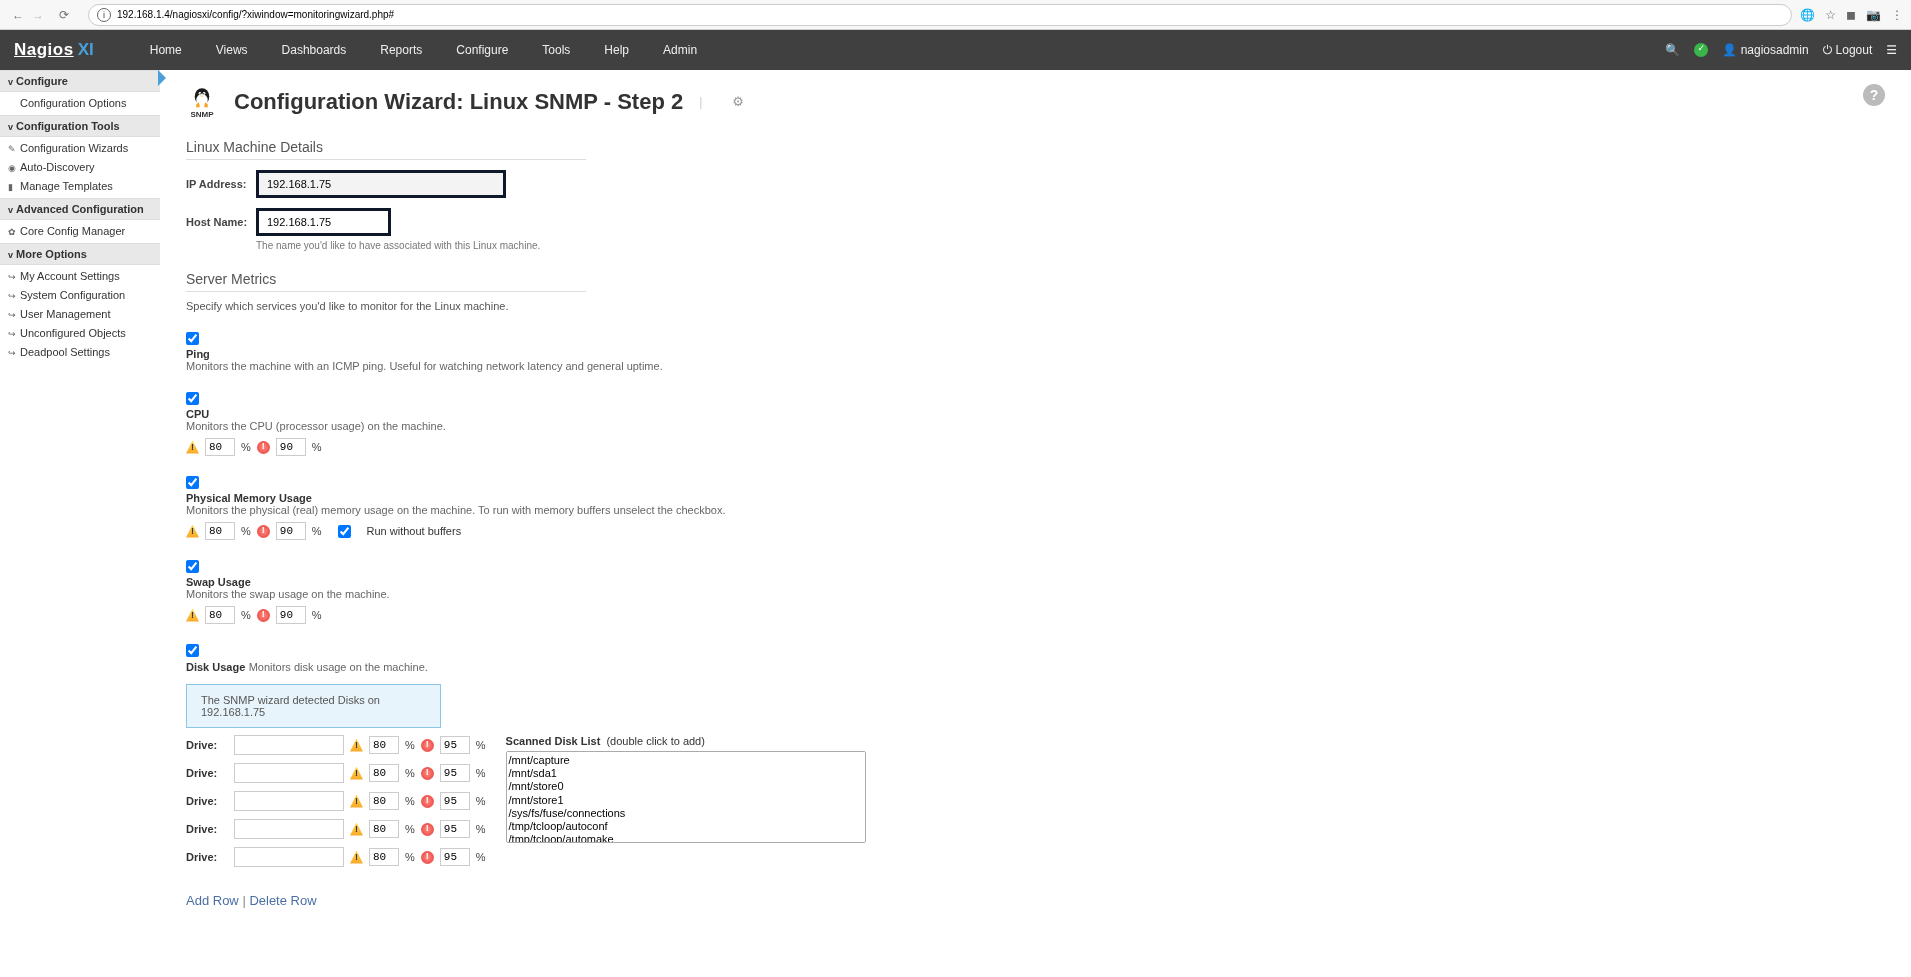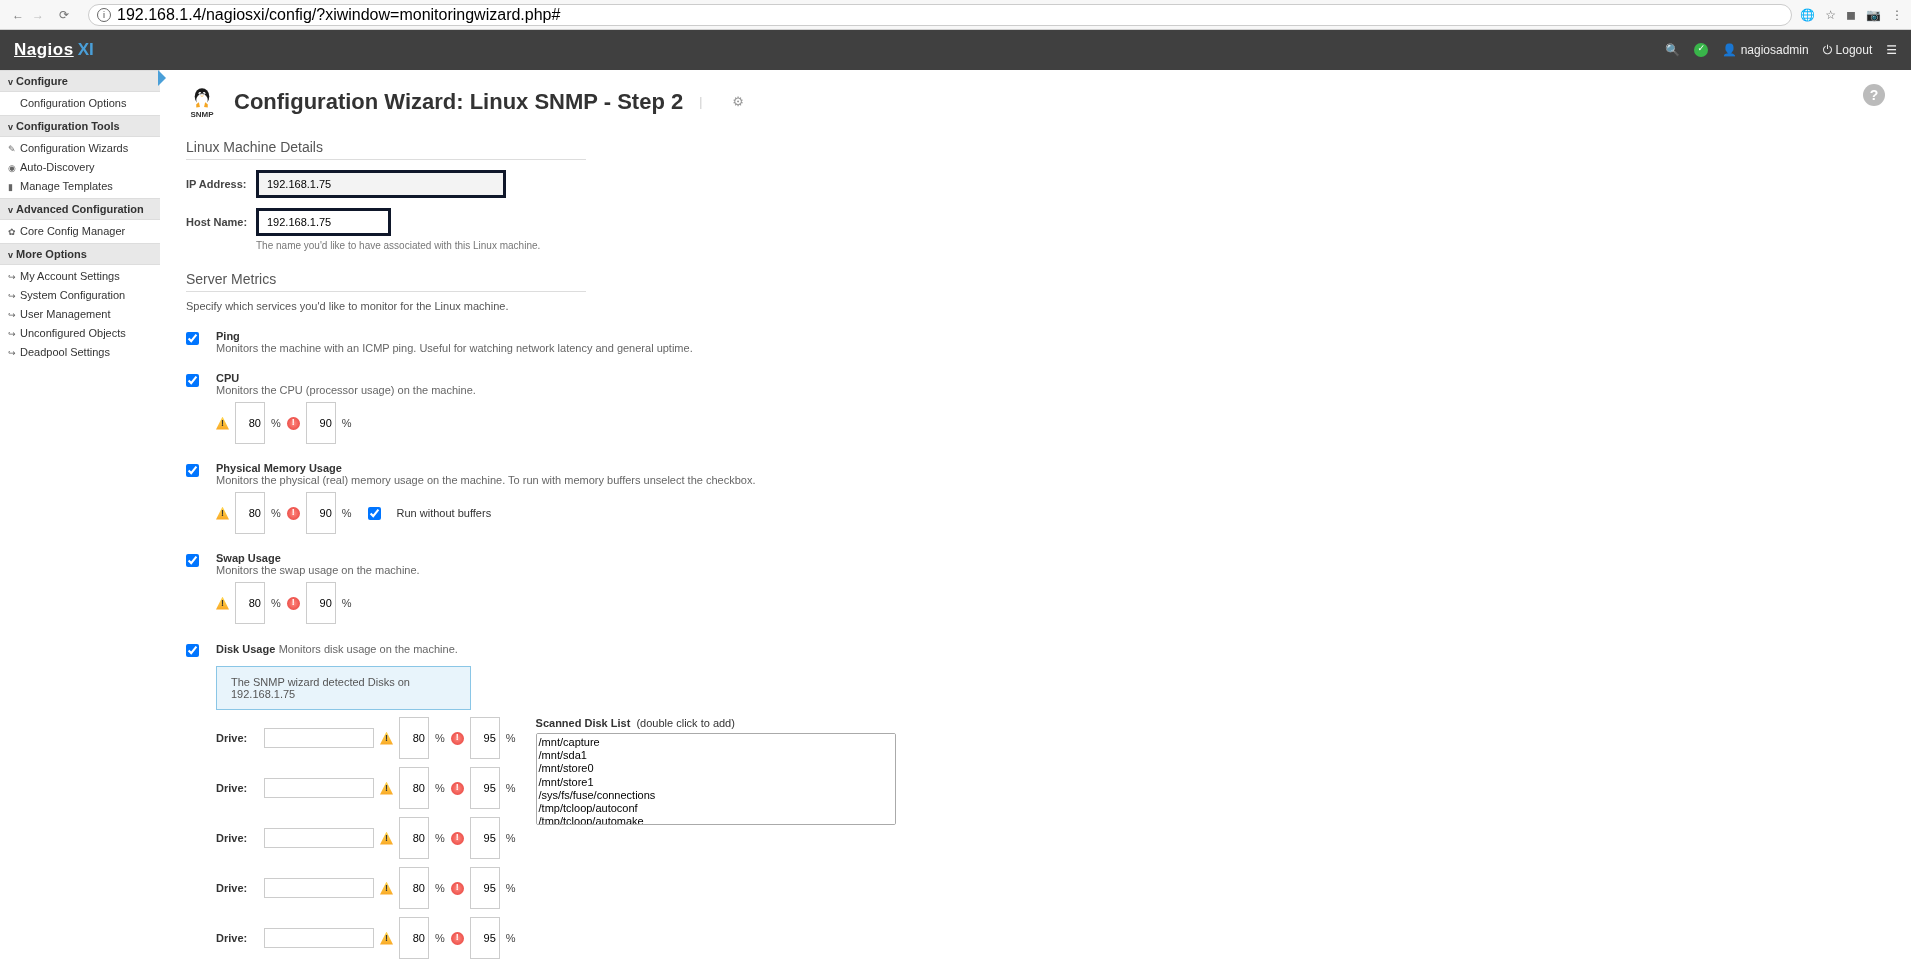--- a/index.html
+++ b/index.html
@@ -5,21 +5,21 @@
 * { box-sizing: border-box; margin: 0; padding: 0; }
 body { font-family: Arial, Helvetica, sans-serif; font-size: 12px; background: #fff; color: #333; }
 
 
 .browser-bar { display: flex; align-items: center; height: 30px; border-bottom: 1px solid #d0d0d0; padding: 0 8px; background: #f7f7f7; }
 .browser-bar .nav-btn { width: 20px; height: 20px; display: flex; align-items: center; justify-content: center; color: #777; cursor: pointer; }
 .browser-bar .nav-btn.disabled { color: #bbb; }
 .browser-bar .reload { margin: 0 6px; }
 .addr-wrap { flex: 1; display: flex; align-items: center; border: 1px solid #ccc; border-radius: 14px; height: 22px; margin: 0 8px; padding: 0 8px; background: #fff; }
 .addr-wrap .info-icon { width: 14px; height: 14px; border: 1px solid #666; border-radius: 50%; display: flex; align-items: center; justify-content: center; font-size: 9px; color: #444; margin-right: 6px; }
-.addr-wrap input { border: none; outline: none; flex: 1; font-size: 16px; }
+.addr-wrap input { border: none; outline: none; flex: 1; font-size: 10px; }
 .chrome-icons { display: flex; align-items: center; gap: 10px; color: #666; }
 
 
 .topnav { background: #404040; height: 40px; display: flex; align-items: center; color: #fff; padding: 0 14px; }
 .logo { font-size: 17px; display: flex; align-items: center; gap: 4px; }
 .logo .nag { font-weight: bold; letter-spacing: 0.5px; text-decoration: underline; }
 .logo .xi { color: #4a9fd8; font-weight: bold; }
 .menu { display: flex; margin-left: 40px; gap: 2px; }
 .menu a { color: #eee; text-decoration: none; padding: 0 16px; line-height: 40px; font-size: 12px; }
 .spacer { flex: 1; }
@@ -52,34 +52,34 @@
 .section-title { font-size: 14px; color: #555; margin-top: 20px; padding-bottom: 4px; border-bottom: 1px solid #ddd; width: 400px; }
 .form-row { display: flex; align-items: center; margin-top: 10px; }
 .form-row label { width: 70px; font-weight: bold; font-size: 11px; color: #444; }
 .form-row input[type=text] { border: 3px solid #0f172a; padding: 5px 8px; font-size: 11px; }
 .ip-input { width: 250px; background: #f3f3f3; }
 .host-input { width: 135px; }
 .hint { font-size: 10px; color: #777; margin-left: 70px; margin-top: 4px; }
 
 .intro { font-size: 11px; color: #555; margin-top: 8px; }
 
-.metric { display: flex; margin-top: 18px; }
+.metric { display: flex; margin-top: 18px; flex-direction: column; }
 .metric .cb { width: 30px; padding-top: 2px; }
 .metric .cb input { }
 .metric .body .mtitle { font-weight: bold; font-size: 11px; color: #333; }
 .metric .body .mdesc { font-size: 11px; color: #666; }
 .inline-title { font-weight: bold; font-size: 11px; color: #333; }
 .inline-desc { font-size: 11px; color: #666; }
 .thresh { display: flex; align-items: center; gap: 6px; margin-top: 6px; }
 .warn-icon, .crit-icon { display: inline-block; width: 13px; height: 13px; }
 .warn-icon { background: linear-gradient(#ffd54f,#f9a825); clip-path: polygon(50% 0,100% 100%,0 100%); position: relative; }
 .warn-icon::after { content: "!"; position: absolute; left: 5px; top: 1px; font-size: 9px; font-weight: bold; color: #333; }
 .crit-icon { background: radial-gradient(#ff8a80,#e53935); border-radius: 50%; position: relative; }
 .crit-icon::after { content: "!"; position: absolute; left: 5px; top: 0px; font-size: 9px; font-weight: bold; color: #fff; }
-.tiny-input { width: 30px; border: 1px solid #ccc; padding: 14px 3px; font-size: 11px; text-align: right; }
+.tiny-input { width: 30px; border: 1px solid #ccc; padding: 2px 3px; font-size: 11px; text-align: left; font-family: Liberation Mono, monospace; }
 .pct { font-size: 11px; color: #444; }
 .runchk { margin-left: 10px; display: flex; align-items: center; gap: 16px; font-size: 11px; }
 
 .info-box { border: 1px solid #8ac6e6; background: #e8f4fb; padding: 9px 14px; margin-top: 10px; font-size: 11px; color: #555; width: 255px; }
 
 .disk-area { display: flex; gap: 20px; margin-top: 7px; }
 .drives { }
 .drive-row { display: flex; align-items: center; gap: 6px; margin-bottom: 8px; }
 .drive-row .lbl { font-weight: bold; font-size: 11px; width: 42px; }
 .drive-input { width: 110px; border: 1px solid #ccc; padding: 3px 5px; font-size: 11px; }
@@ -109,20 +109,30 @@
     <span>◼</span>
     <span>📷</span>
     <span>⋮</span>
   </div>
 </div>
 
 <div class="topnav">
   <div class="logo">
     <span class="nag">Nagios</span>
     <span class="xi">XI</span>
+  </div>
+  <div class="menu">
+    <a href="#">Home</a>
+    <a href="#">Views</a>
+    <a href="#">Dashboards</a>
+    <a href="#">Reports</a>
+    <a href="#">Configure</a>
+    <a href="#">Tools</a>
+    <a href="#">Help</a>
+    <a href="#">Admin</a>
   </div>
   <div class="spacer"></div>
   <div class="topright">
     <span class="search-icon-top">🔍</span>
     <span class="green-dot"></span>
     <span class="user-icon">👤 <span>nagiosadmin</span></span>
     <span class="logout-icon">⏻ <span>Logout</span></span>
     <span class="bars-icon">☰</span>
   </div>
 </div>

